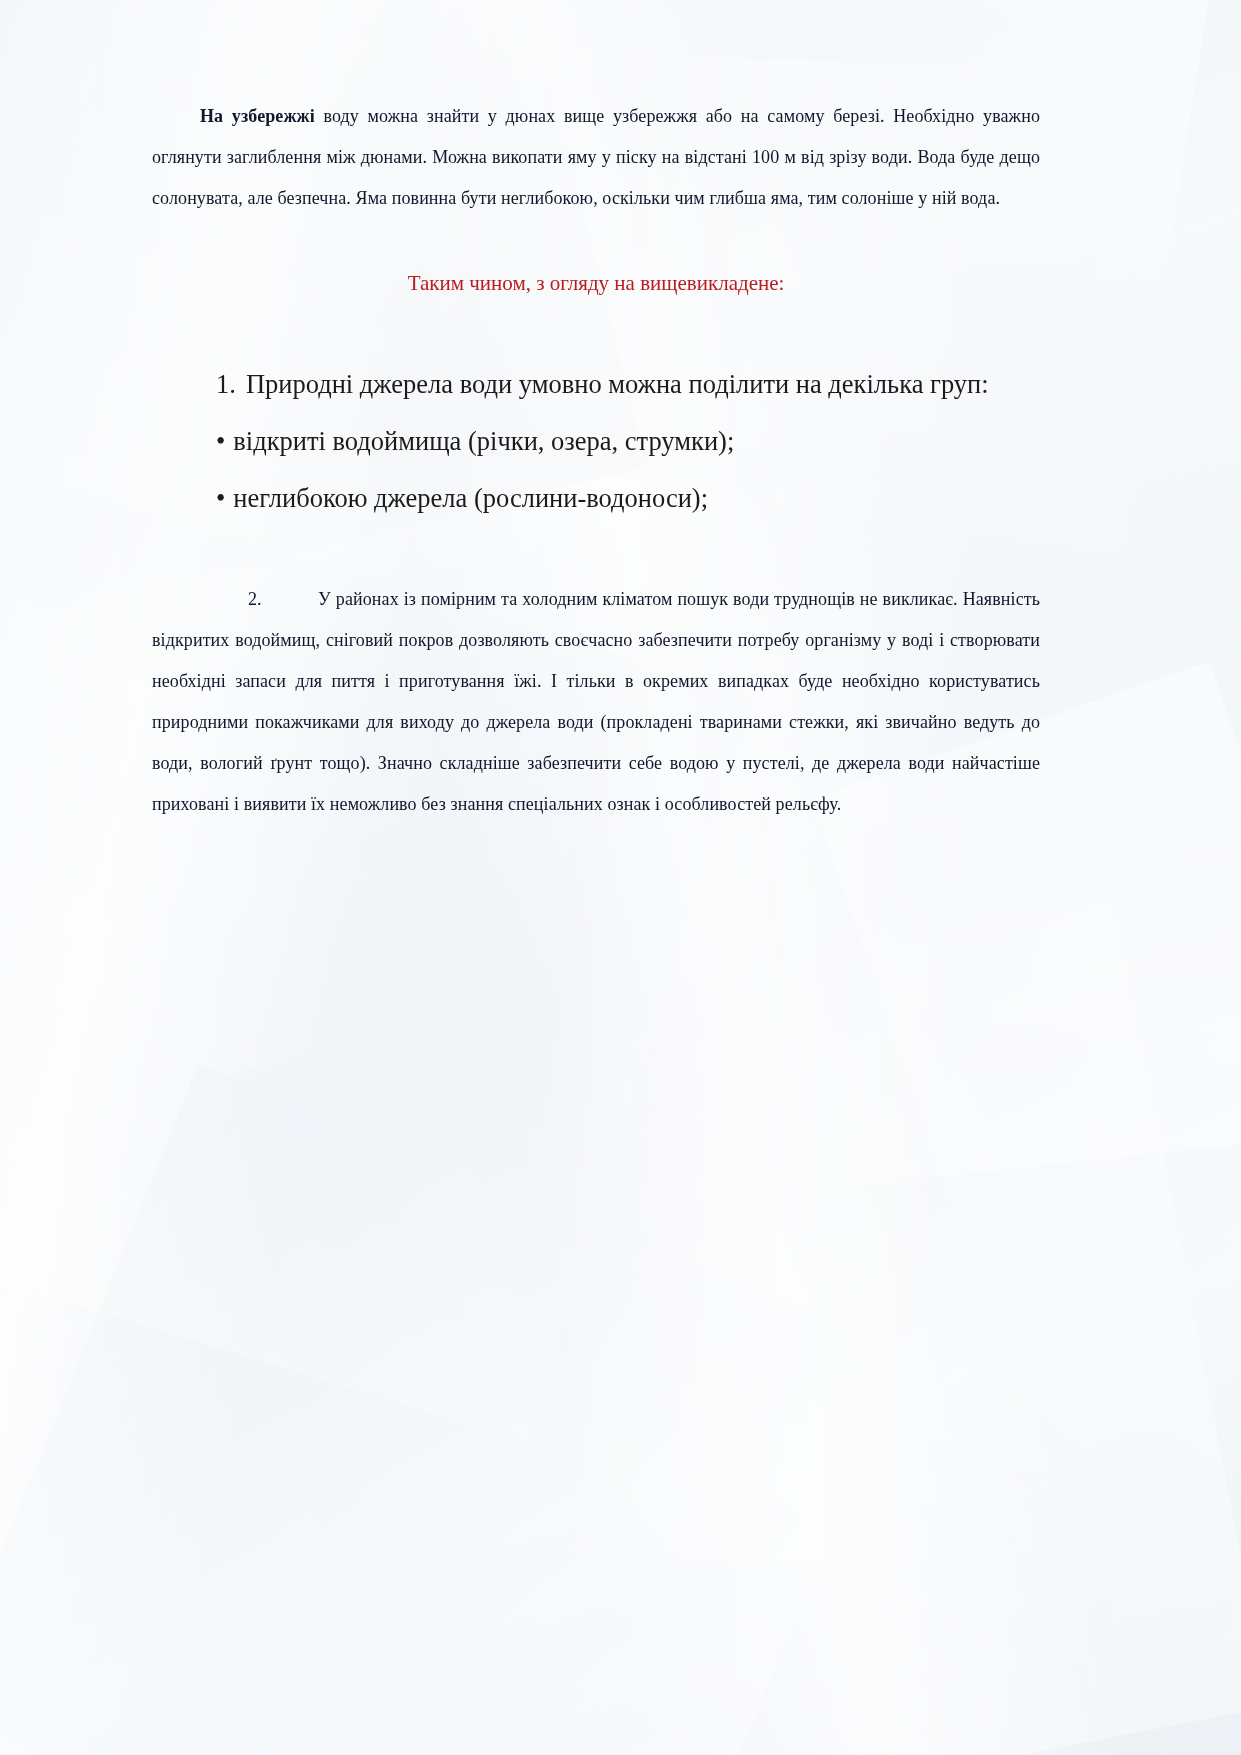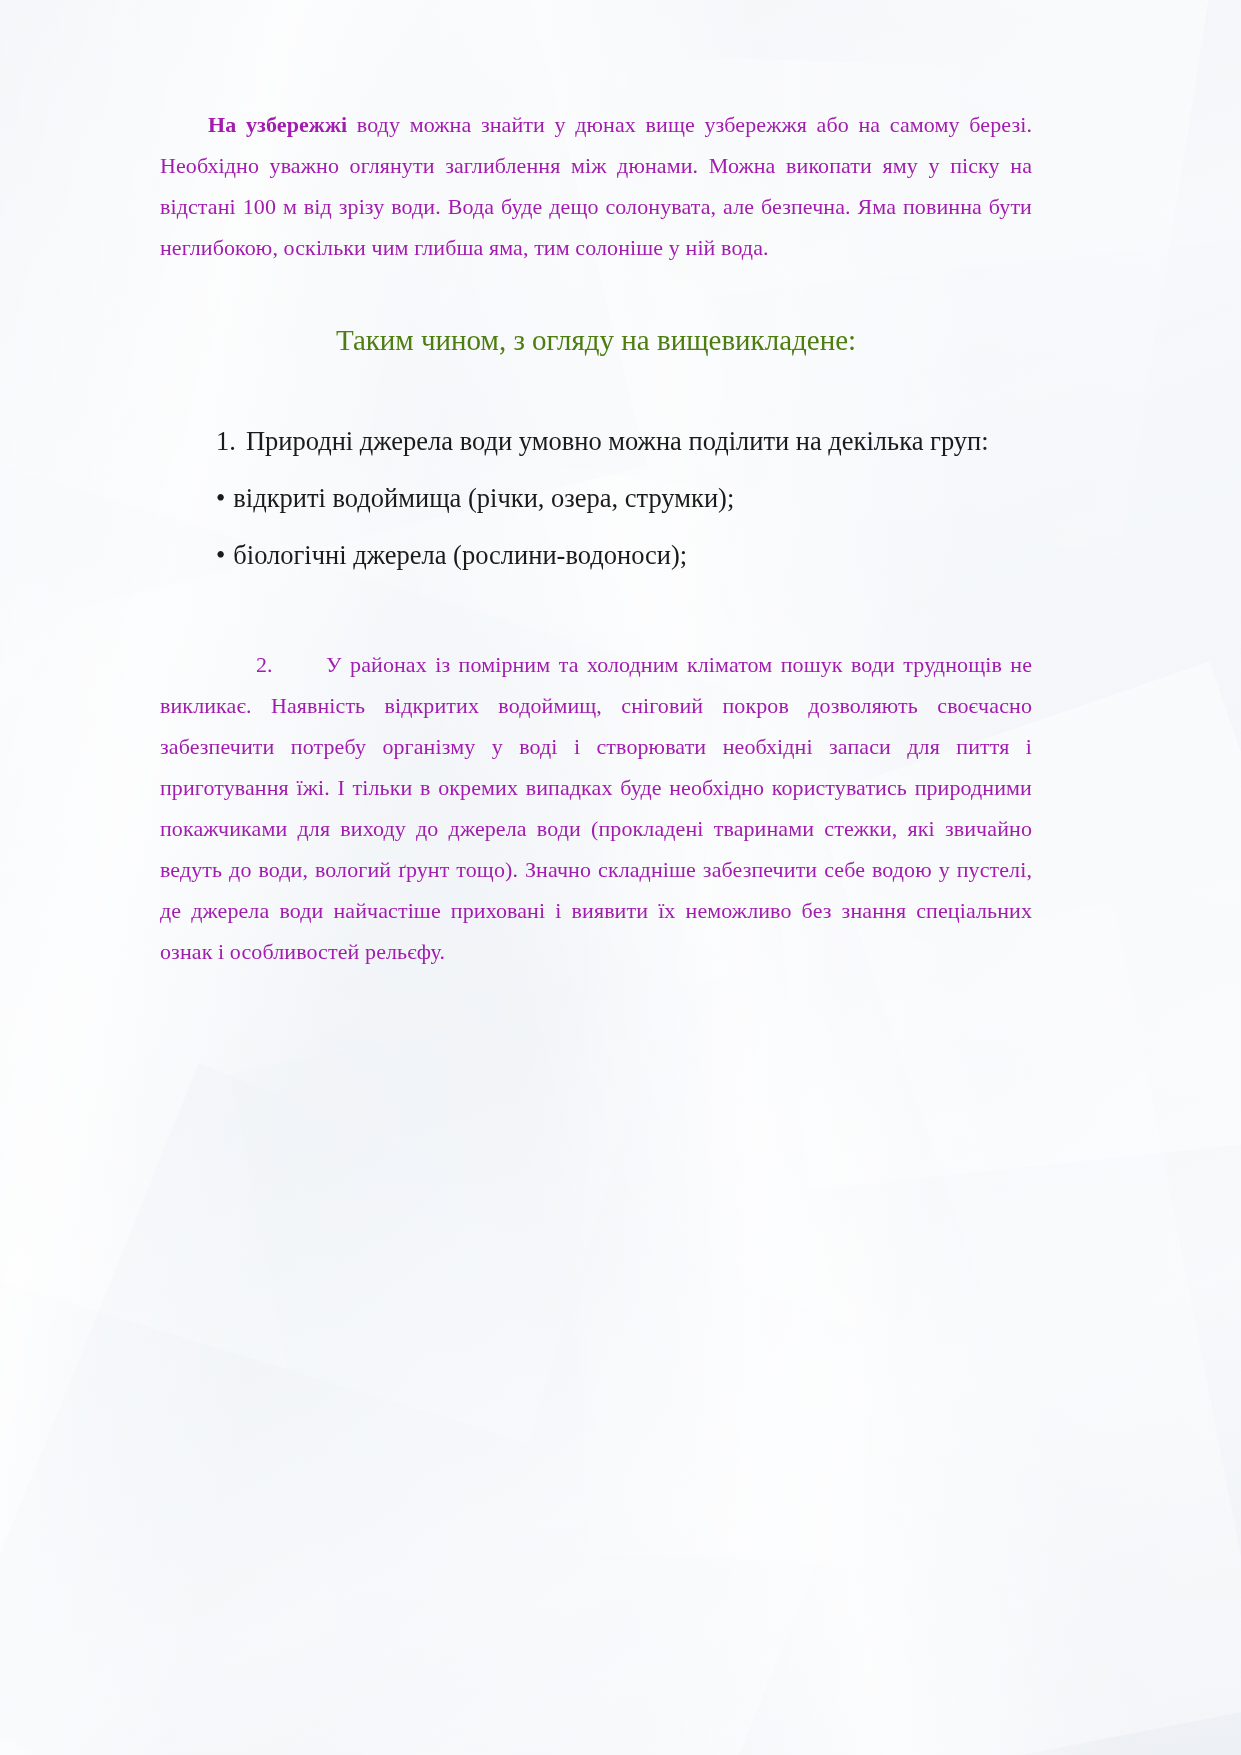--- a/index.html
+++ b/index.html
@@ -71,41 +71,41 @@
 
   
   .content {
     position: absolute;
     left: 152px;
     top: 96px;
     width: 888px;
   }
 
   .para {
-    margin: 8px;
+    margin: 0;
     text-align: justify;
     text-justify: inter-word;
-    font-size: 22px;
+    font-size: 18px;
     line-height: 41px;
-    color: #a21caf;
+    color: #0f172a;
     letter-spacing: 0.1px;
   }
   .para.indent {
     text-indent: 48px;
   }
   .lead {
     font-weight: bold;
   }
 
   .centered {
     margin: 0;
     text-align: center;
-    font-size: 29px;
+    font-size: 21px;
     line-height: 41px;
-    color: #4d7c0f;
+    color: #b91c1c;
   }
   .spacer-md { height: 44px; }
 
   .numbered {
     margin: 16px;
     text-align: justify;
     font-size: 26.5px;
     line-height: 41px;
     color: #1b1b1b;
     text-indent: 48px;
@@ -152,20 +152,20 @@
 
   <p class="centered">Таким чином, з огляду на вищевикладене:</p>
 
   <div class="spacer-md"></div>
 
   <p class="numbered"><span class="num-label">1.</span><span>Природні джерела води умовно можна поділити на декілька груп:</span></p>
 
   <p class="bullet-line tight"><span class="bullet-glyph">•</span><span>відкриті водоймища (річки, озера, струмки);</span></p>
 
 
-  <p class="bullet-line loose"><span class="bullet-glyph">•</span><span>біологічні джерела (рослини-водоноси);</span></p>
+  <p class="bullet-line loose"><span class="bullet-glyph">•</span><span>неглибокою джерела (рослини-водоноси);</span></p>
 
 
   <div class="spacer-md"></div>
 
   <p class="para indent"><span class="para2-num">2.</span><span>У районах із помірним та холодним кліматом пошук води труднощів не викликає. Наявність відкритих водоймищ, сніговий покров дозволяють своєчасно забезпечити потребу організму у воді і створювати необхідні запаси для пиття і приготування їжі. І тільки в окремих випадках буде необхідно користуватись природними покажчиками для виходу до джерела води (прокладені тваринами стежки, які звичайно ведуть до води, вологий ґрунт тощо). Значно складніше забезпечити себе водою у пустелі, де джерела води найчастіше приховані і виявити їх неможливо без знання спеціальних ознак і особливостей рельєфу.</span></p>
 
 </div>
 
 </body></html>

